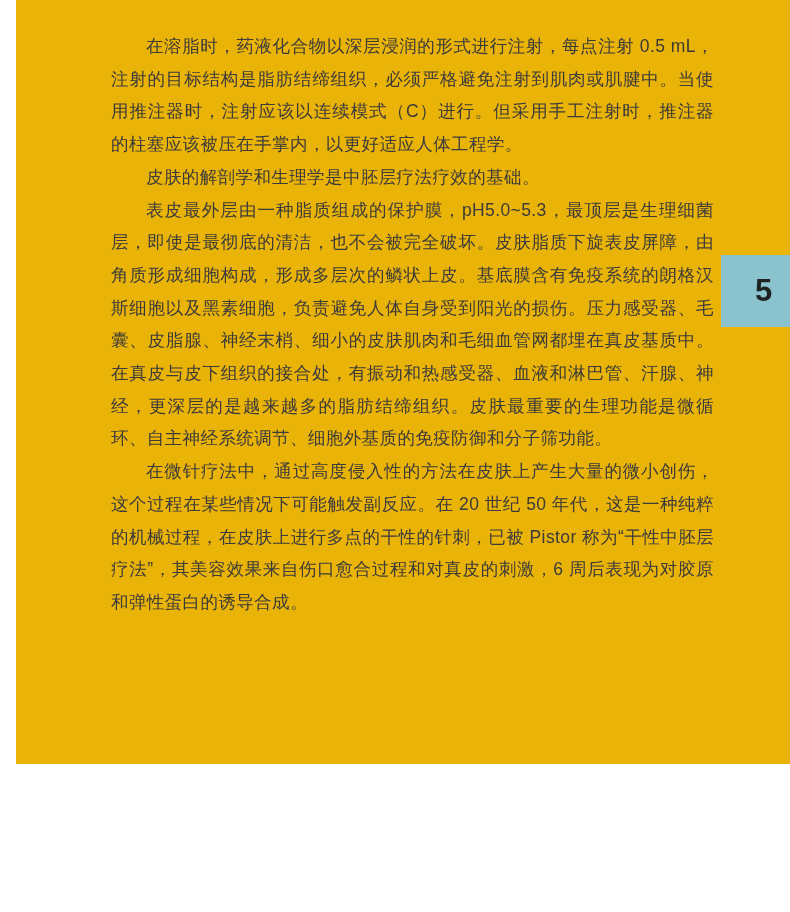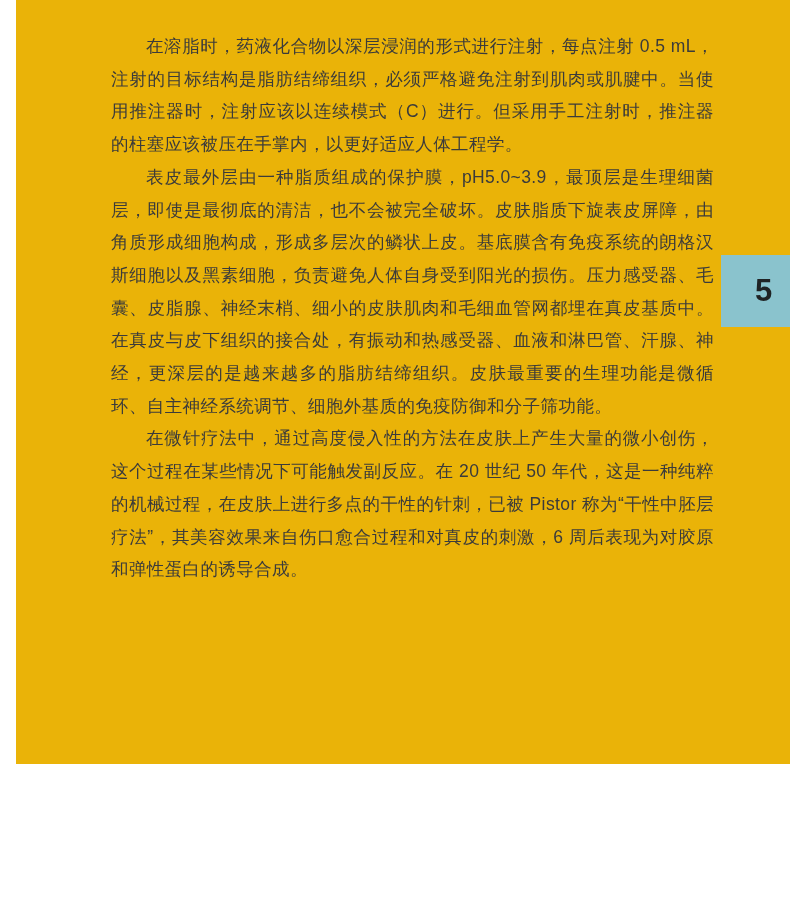--- a/index.html
+++ b/index.html
@@ -64,21 +64,22 @@
     background: #8ac3cd;
   }
 </style>
 </head>
 <body>
 
 <div class="page">
 
   <div class="text-body">
     <p>在溶脂时，药液化合物以深层浸润的形式进行注射，每点注射 0.5 mL，注射的目标结构是脂肪结缔组织，必须严格避免注射到肌肉或肌腱中。当使用推注器时，注射应该以连续模式（C）进行。但采用手工注射时，推注器的柱塞应该被压在手掌内，以更好适应人体工程学。</p>
-    <p>表皮最外层由一种脂质组成的保护膜，pH5.0~3.9，最顶层是生理细菌层，即使是最彻底的清洁，也不会被完全破坏。皮肤脂质下旋表皮屏障，由角质形成细胞构成，形成多层次的鳞状上皮。基底膜含有免疫系统的朗格汉斯细胞以及黑素细胞，负责避免人体自身受到阳光的损伤。压力感受器、毛囊、皮脂腺、神经末梢、细小的皮肤肌肉和毛细血管网都埋在真皮基质中。在真皮与皮下组织的接合处，有振动和热感受器、血液和淋巴管、汗腺、神经，更深层的是越来越多的脂肪结缔组织。皮肤最重要的生理功能是微循环、自主神经系统调节、细胞外基质的免疫防御和分子筛功能。</p>
+    <p>皮肤的解剖学和生理学是中胚层疗法疗效的基础。</p>
+    <p>表皮最外层由一种脂质组成的保护膜，pH5.0~5.3，最顶层是生理细菌层，即使是最彻底的清洁，也不会被完全破坏。皮肤脂质下旋表皮屏障，由角质形成细胞构成，形成多层次的鳞状上皮。基底膜含有免疫系统的朗格汉斯细胞以及黑素细胞，负责避免人体自身受到阳光的损伤。压力感受器、毛囊、皮脂腺、神经末梢、细小的皮肤肌肉和毛细血管网都埋在真皮基质中。在真皮与皮下组织的接合处，有振动和热感受器、血液和淋巴管、汗腺、神经，更深层的是越来越多的脂肪结缔组织。皮肤最重要的生理功能是微循环、自主神经系统调节、细胞外基质的免疫防御和分子筛功能。</p>
     <p>在微针疗法中，通过高度侵入性的方法在皮肤上产生大量的微小创伤，这个过程在某些情况下可能触发副反应。在 20 世纪 50 年代，这是一种纯粹的机械过程，在皮肤上进行多点的干性的针刺，已被 Pistor 称为“干性中胚层疗法”，其美容效果来自伤口愈合过程和对真皮的刺激，6 周后表现为对胶原和弹性蛋白的诱导合成。</p>
   </div>
 
   <div class="chapter-tab">
     <span>5</span>
   </div>
 
   <div class="page-number">87</div>
 
   <div class="footer-accent-bar"></div>

